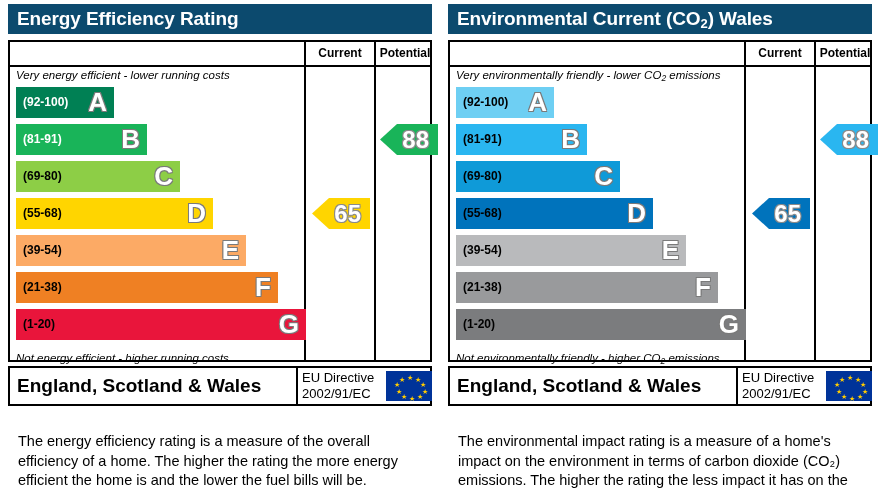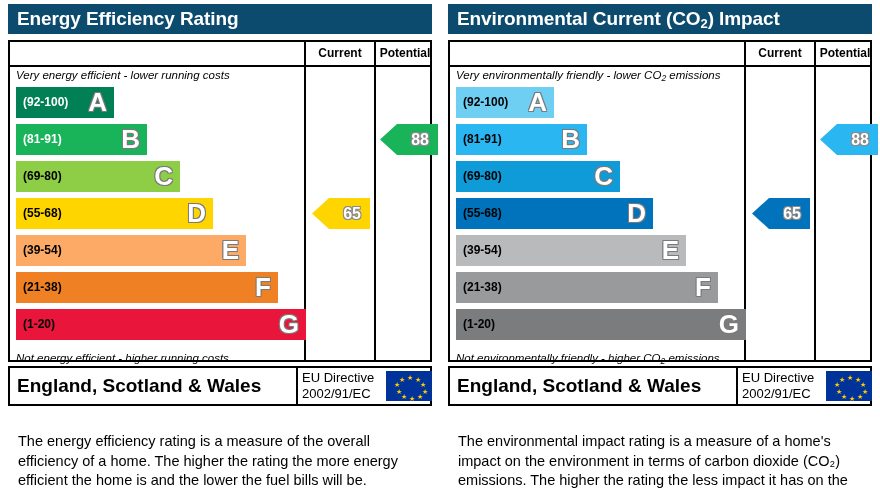--- a/index.html
+++ b/index.html
@@ -79,21 +79,21 @@
     font-size: 26px; font-weight: bold; color: #ffffff;
     text-shadow: -1px -1px 0 #7a7a7a, 1px -1px 0 #7a7a7a,
                  -1px  1px 0 #7a7a7a, 1px  1px 0 #7a7a7a;
   }
   .band.dark  .range { color: #ffffff; }
   .band.light .range { color: #000000; }
 
   
   .arrow {
     position: absolute; height: 31px; width: 58px;
-    color: #ffffff; font-size: 16px; font-weight: bold;
+    color: #ffffff; font-size: 24px; font-weight: bold;
     line-height: 31px; text-align: right; padding-right: 9px;
     clip-path: polygon(0% 50%, 17px 0%, 100% 0%, 100% 100%, 17px 100%);
     text-shadow: -1px -1px 0 #8a8a8a, 1px -1px 0 #8a8a8a,
                  -1px  1px 0 #8a8a8a, 1px  1px 0 #8a8a8a;
   }
   .arrow.current   { left: 302px; }
   .arrow.potential { left: 370px; }
 
   
   .footer {
@@ -205,21 +205,21 @@
         <span class="star" style="left:13px;top:5px">★</span>
       </div>
     </div>
 
     <div class="desc">The energy efficiency rating is a measure of the overall efficiency of a home. The higher the rating the more energy efficient the home is and the lower the fuel bills will be.</div>
   </div>
 
   <div class="panel right">
 
     <div class="title-bar">
-      <span>Environmental Current (CO</span><sub>2</sub><span>) Impact</span>
+      <span>Environmental Current (CO</span><sub>2</sub><span>) Wales</span>
     </div>
 
     <div class="chart">
       <div class="col-div c1"></div>
       <div class="col-div c2"></div>
       <div class="row-div-head"></div>
 
       <div class="col-head current">Current</div>
       <div class="col-head potential">Potential</div>
 

